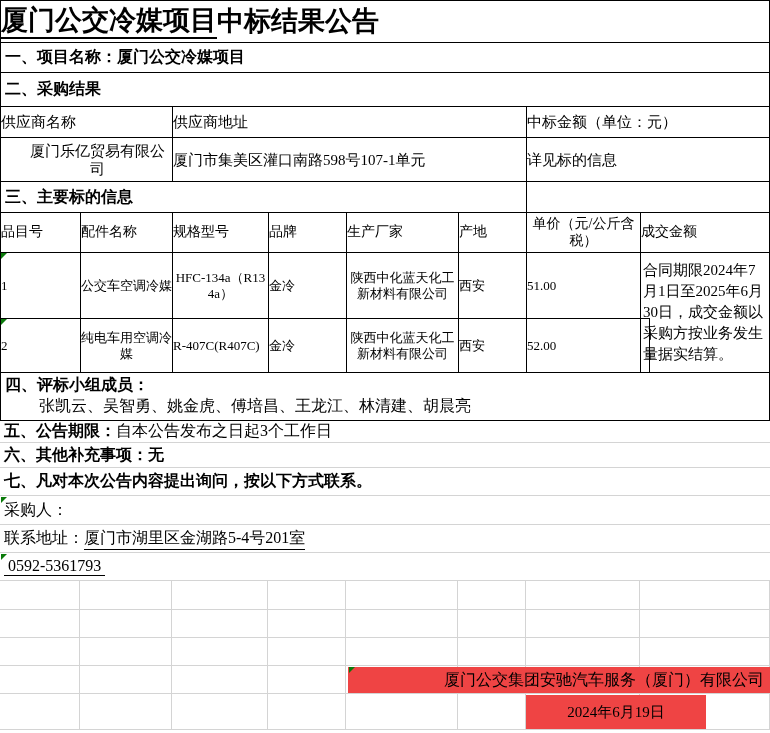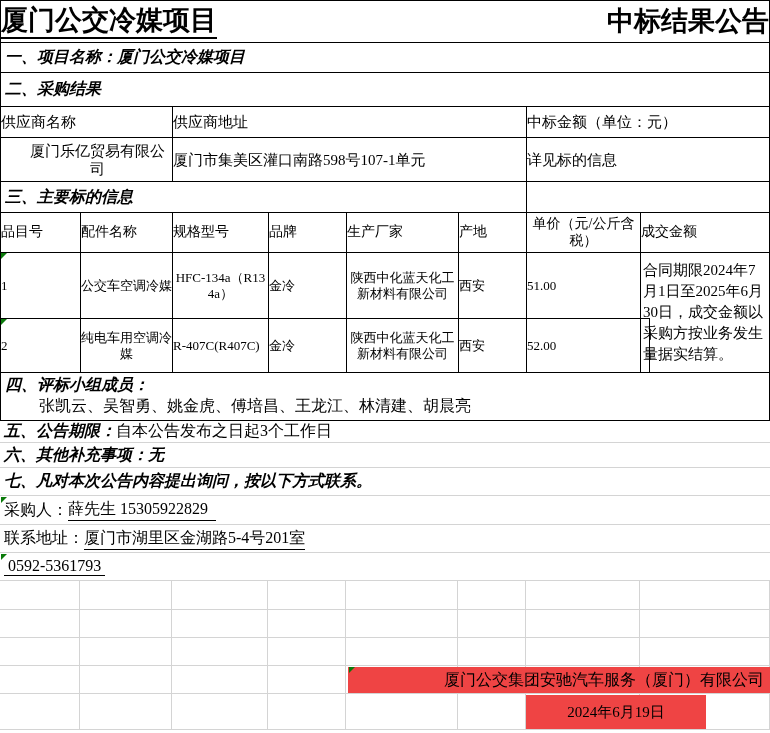--- a/index.html
+++ b/index.html
@@ -1,27 +1,27 @@
 <!DOCTYPE html>
 <html><head>
 <meta charset="utf-8">
 <style>
   html,body{margin:0;padding:0;background:#fff;}
   #sheet{
     position:relative;width:770px;height:733px;background:#fff;overflow:hidden;
     font-family:"Liberation Serif","DejaVu Serif",serif;color:#000;
   }
   .c{position:absolute;box-sizing:border-box;border:1px solid #000;
-     display:flex;align-items:center;justify-content:space-between;text-align:center;
+     display:flex;align-items:center;justify-content:flex-start;text-align:center;
      font-size:15px;line-height:1.2;}
   .row{position:absolute;box-sizing:border-box;display:flex;align-items:center;
      padding-left:4px;font-size:16px;}
   .blk{border:1px solid #000;}
   .gray{border-bottom:1px solid #d4d4d4;}
-  .bold{font-weight:bold;font-style:italic;}
+  .bold{font-weight:bold;}
   .t2{font-size:13px;}
   .t2h{font-size:14px;}
   .u{border-bottom:1px solid #000;white-space:pre;}
   .tri{position:absolute;width:0;height:0;
      border-top:6px solid #0a7a0a;border-right:6px solid transparent;}
   .overlay{position:absolute;box-sizing:border-box;background:#ef4444;display:flex;align-items:center;}
   .wrapall{word-break:break-all;}
 </style>
 </head>
 <body>
@@ -194,21 +194,20 @@
   </div>
   <div class="row gray bold" style="left:0;top:443px;width:770px;height:25px;">
     <span>六、其他补充事项：无</span>
   </div>
   <div class="row gray bold" style="left:0;top:468px;width:770px;height:28px;">
     <span>七、凡对本次公告内容提出询问，按以下方式联系。</span>
   </div>
 
   <div class="row gray" style="left:0;top:496px;width:770px;height:29px;">
     <span>采购人：</span>
-    <span class="u">薛先生 15305922829  </span>
   </div>
   <div class="row gray" style="left:0;top:525px;width:770px;height:28px;">
     <span>联系地址：</span>
     <span class="u">厦门市湖里区金湖路5-4号201室</span>
   </div>
   <div class="row gray" style="left:0;top:553px;width:770px;height:28px;">
     <span class="u"> 0592-5361793 </span>
   </div>
 
   <div class="overlay" style="left:348px;top:667px;width:422px;height:26px;

